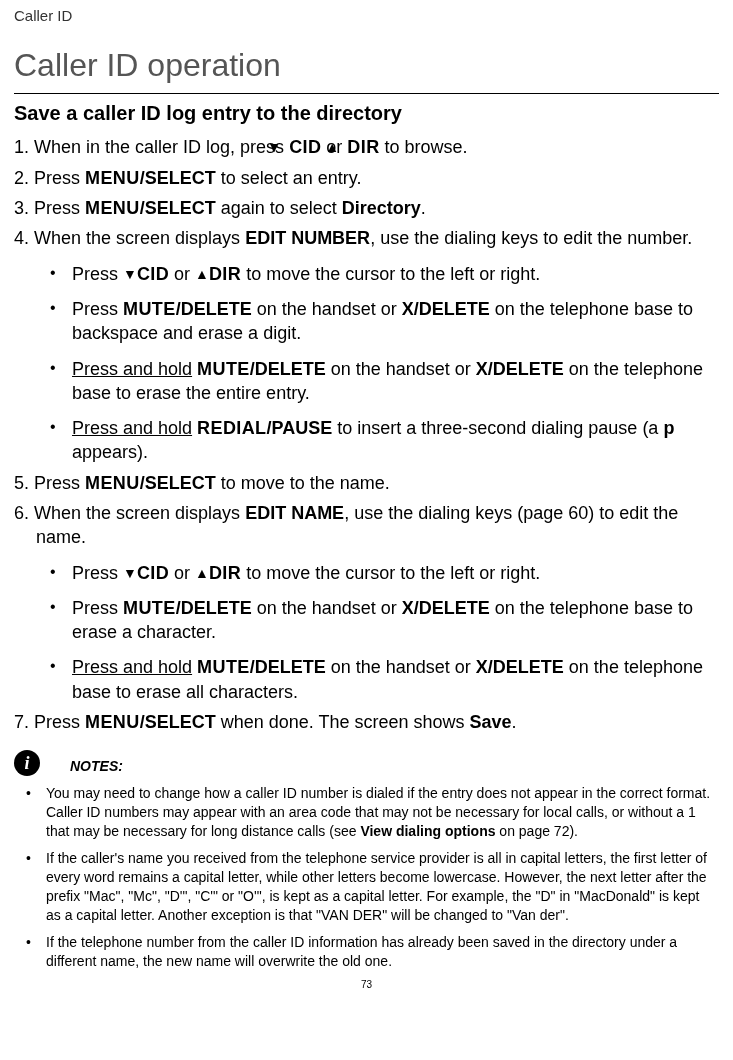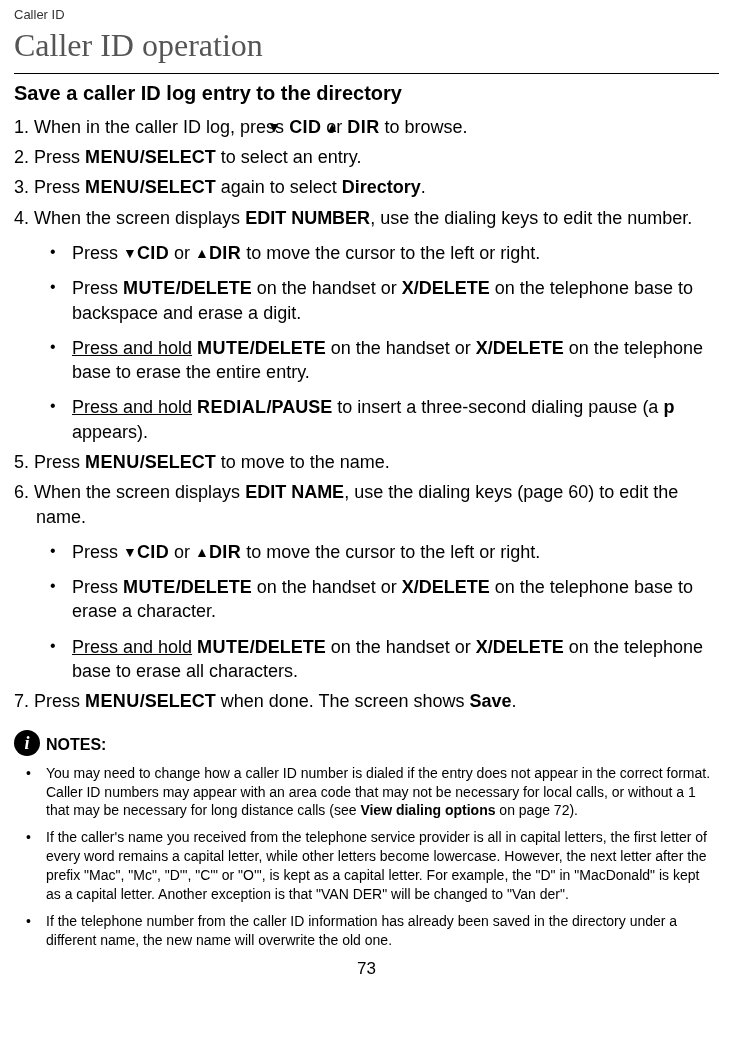--- a/index.html
+++ b/index.html
@@ -4,30 +4,30 @@
 <style>
   body {
     margin: 0;
     padding: 6px 14px 14px 14px;
     font-family: Arial, Helvetica, sans-serif;
     color: #000;
     width: 705px;
     line-height: 1.35;
   }
   .eyebrow {
-    font-size: 13px;
+    font-size: 15px;
     color: #333;
-    margin-bottom: 0;
+    margin-bottom: 18px;
   }
   h1 {
     font-size: 32px;
     font-weight: 300;
     color: #555;
     margin: 0 0 6px 0;
-    font-family: Liberation Serif, serif;
+    font-family: Liberation Sans, sans-serif;
   }
   .rule {
     border-top: 1.5px solid #000;
     margin: 4px 0 6px 0;
   }
   h2 {
     font-size: 20px;
     font-weight: bold;
     margin: 2px 0 8px 0;
   }
@@ -84,21 +84,23 @@
   .info-icon span {
     color: #fff;
     font-family: Georgia, serif;
     font-weight: bold;
     font-size: 18px;
     font-style: italic;
     line-height: 1;
   }
   .notes-label {
     font-weight: bold;
-    font-size: 16px;
+    font-style: italic;
+    font-size: 14px;
+    margin-left: 24px;
   }
   ul.notes {
     list-style: none;
     padding: 0;
     margin: 8px;
     font-size: 14px;
   }
   ul.notes > li {
     position: relative;
     padding-left: 24px;
@@ -106,21 +108,21 @@
   }
   ul.notes > li::before {
     content: "•";
     position: absolute;
     left: 4px;
     top: 0;
     font-size: 14px;
   }
   .pagenum {
     text-align: center;
-    font-size: 17px;
+    font-size: 10px;
     margin-top: 4px;
   }
 </style>
 </head>
 <body>
 
 <div class="eyebrow">Caller ID</div>
 <h1>Caller ID operation</h1>
 <div class="rule"></div>
 <h2>Save a caller ID log entry to the directory</h2>

